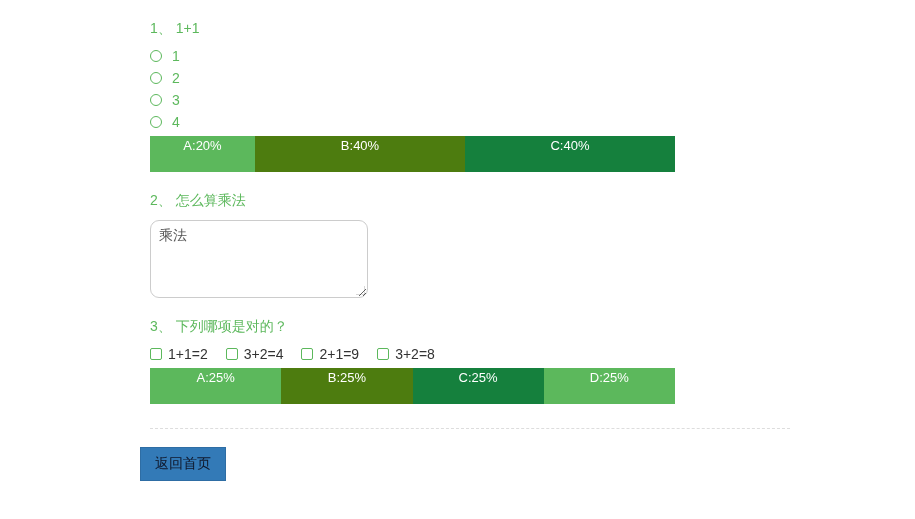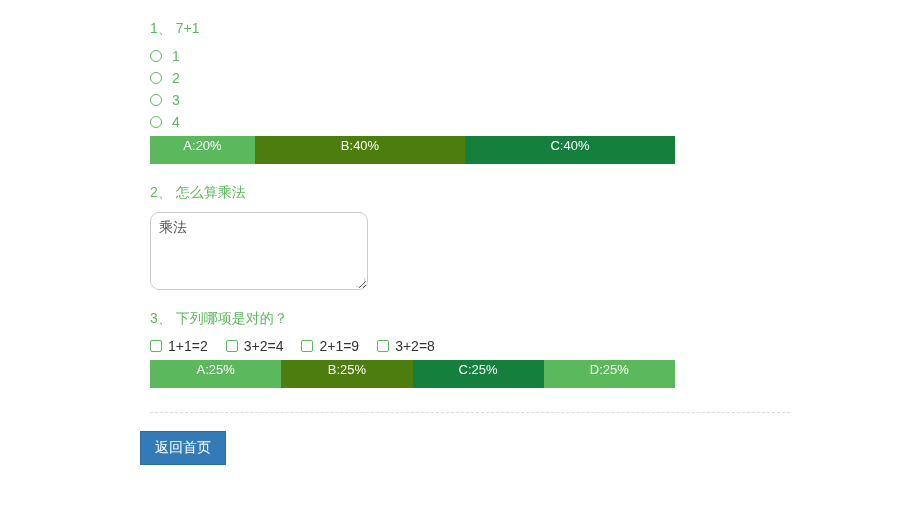--- a/index.html
+++ b/index.html
@@ -57,21 +57,21 @@
     margin-bottom: 6px;
   }
   .inline-options .opt {
     display: flex;
     align-items: center;
     color: #333;
   }
   .stats-bar {
     display: flex;
     width: 525px;
-    height: 28px;
+    height: 36px;
     margin-top: 4px;
     color: #fff;
     font-size: 13px;
     text-align: center;
     line-height: 20px;
   }
   .stats-seg {
     flex-shrink: 0;
   }
   .seg-green { background: #5cb85c; }
@@ -102,39 +102,39 @@
   }
   .dashed-divider {
     border: none;
     border-top: 1px dashed #ddd;
     margin: 24px 0 18px 0;
     width: 640px;
   }
   .back-button {
     display: inline-block;
     background: #337ab7;
-    color: #ffffff;
+    color: #0f172a;
     border: 1px solid #2e6da4;
     border-radius: 0;
     padding: 7px 14px;
     font-size: 14px;
     cursor: pointer;
     margin-left: -10px;
   }
 </style>
 </head>
 <body>
 
 <div class="container">
 
   
   <div class="question-block">
     <div class="question-title">
       <span>1、</span>
-      <span>7+1</span>
+      <span>1+1</span>
     </div>
     <div class="option-row">
       <span class="radio-circle"></span>
       <span>1</span>
     </div>
     <div class="option-row">
       <span class="radio-circle"></span>
       <span>2</span>
     </div>
     <div class="option-row">

